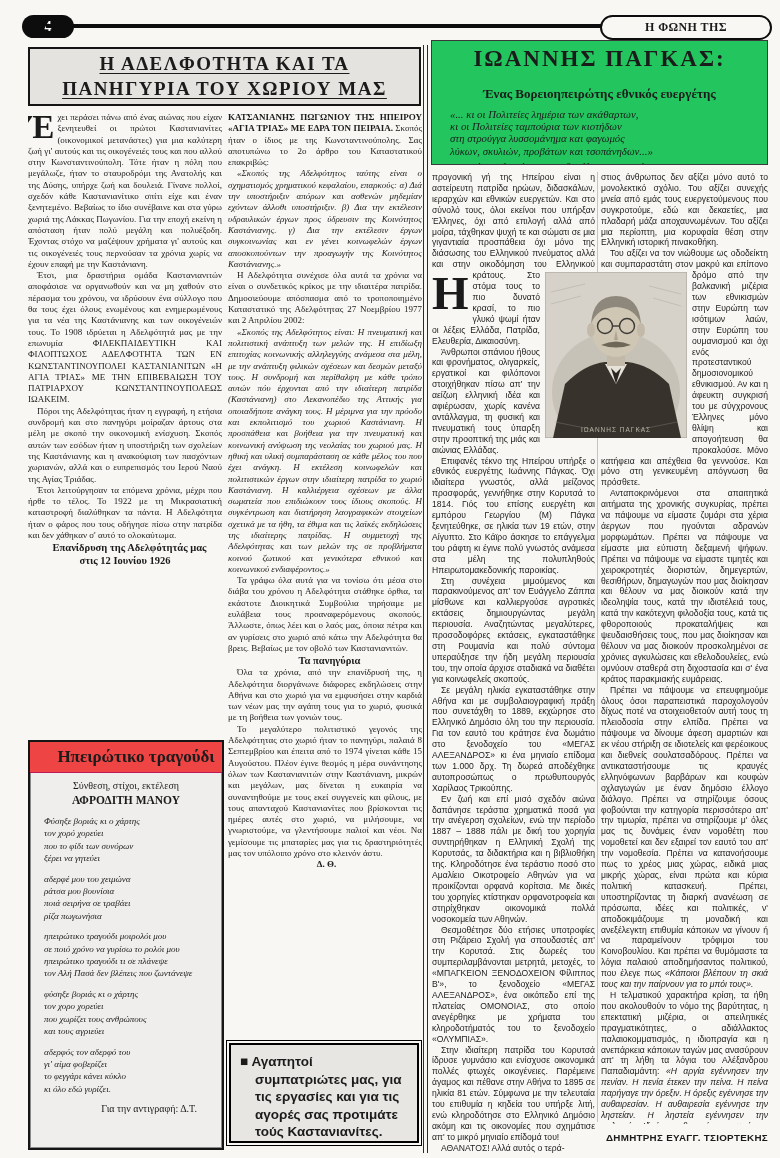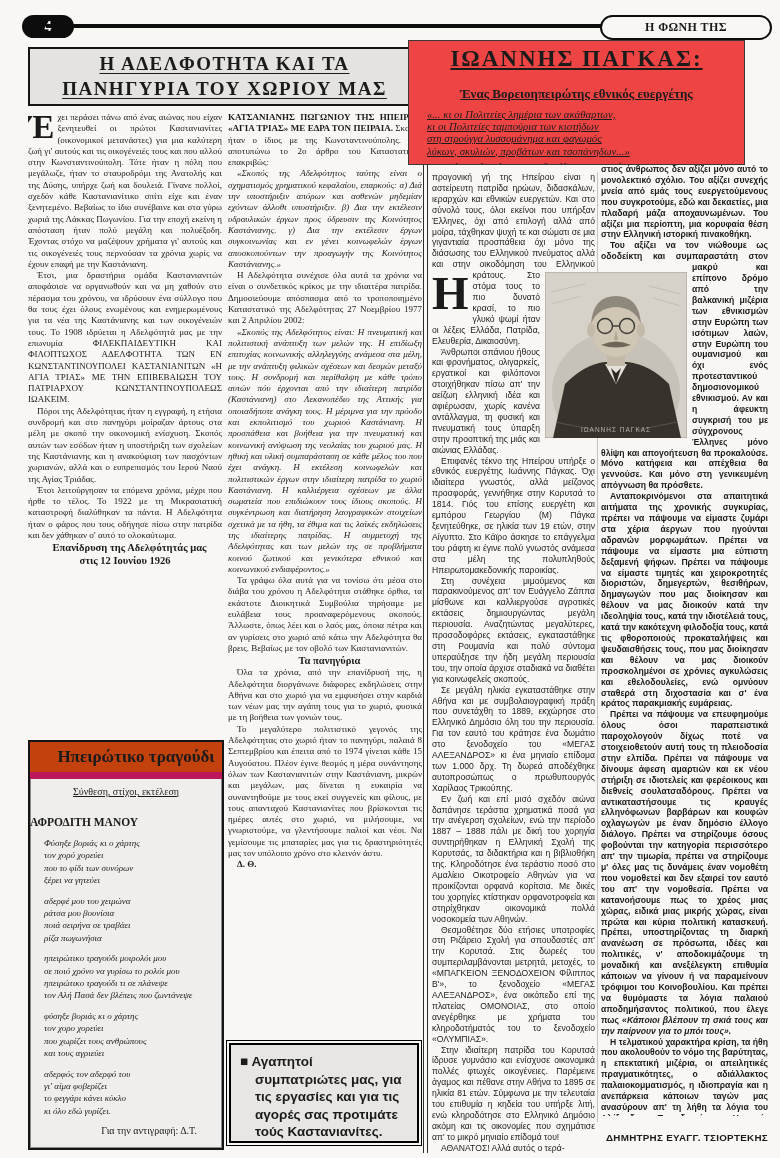--- a/index.html
+++ b/index.html
@@ -28,48 +28,48 @@
   #l-col1{left:28px;top:112px;width:194px;height:624px;}
   #l-col2{left:228px;top:112px;width:194px;height:922px;}
   .dropcap{float:left;font:bold 33px/29px "Liberation Serif",serif;padding:1px 3px 0 0;}
   .dropcap2{float:left;font-weight:900;font-family:"Liberation Serif",serif;
     font-size:47px;line-height:41px;padding:1px 4px 0 0;}
   .subhead{font:bold 10.5px/13px "Liberation Serif",serif;text-align:center;
     margin:7px 0 5px;white-space:pre-line;text-indent:0;}
   .em{font-style:italic;}
   .lead-caps{font-weight:bold;}
   .closing{font-weight:bold;text-indent:0;margin-top:2px;}
-  .sig-dt{font-weight:bold;text-align:left;padding-right:6px;margin-top:3px;text-indent:0;}
+  .sig-dt{font-weight:bold;text-align:center;padding-right:6px;margin-top:3px;text-indent:0;}
   
   .mid-rule{position:absolute;left:423px;top:45px;width:3px;height:1108px;
     border-left:1.5px solid #2a2a2a;border-right:1.5px solid #2a2a2a;}
   .r-col-rule{position:absolute;left:597px;top:172px;width:1px;height:950px;background:#c6c4c0;}
   
   .song-box{position:absolute;left:28px;top:740px;width:192px;height:406px;background:#efeeec;
     border:2px solid #151515;box-shadow:inset 0 0 0 1px #8a8a8a;overflow:hidden;}
-  .song-title{background:#c2410c;text-align:center;font:bold 17px/30px "Liberation Serif",serif;
-    height:30px;border-bottom:7px solid #be185d;padding-left:20px;}
-  .song-credit{margin-top:7px;text-align:center;font:10px/12px "Liberation Serif",serif;text-decoration:underline;}
-  .song-artist{text-align:left;font:bold 11.5px/14px "Liberation Serif",serif;margin-top:17px;}
+  .song-title{background:#ef4444;text-align:center;font:bold 17px/30px "Liberation Serif",serif;
+    height:30px;border-bottom:1px solid #be185d;padding-left:20px;}
+  .song-credit{margin-top:7px;text-align:center;font:10px/12px "Liberation Serif",serif;}
+  .song-artist{text-align:center;font:bold 11.5px/14px "Liberation Serif",serif;margin-top:1px;}
   .stanza{font:italic 9px/12.4px "Liberation Serif",serif;margin:8px 6px 0 14px;white-space:pre-line;}
   .song-sig{text-align:right;font:10px/12px "Liberation Serif",serif;padding-right:25px;margin-top:8px;}
   
   .notice{position:absolute;left:229px;top:1043px;width:190px;height:100px;background:#e7e6e2;
     border:2px solid #000;outline:1px solid #000;outline-offset:2px;padding:8px 9px 0 9px;box-sizing:border-box;}
   .notice p{margin:0;font:bold 13.5px/17.5px "Liberation Sans","DejaVu Sans",sans-serif;
     padding-left:15px;text-indent:-15px;}
   
-  .r-header{position:absolute;left:408px;top:40px;width:335px;height:123px;background:#ef4444;
-    border:1.5px solid #3a3a3a;overflow:hidden;text-decoration:underline;}
+  .r-header{position:absolute;left:431px;top:40px;width:335px;height:123px;background:#22c55e;
+    border:1.5px solid #3a3a3a;overflow:hidden;}
   .r-title{text-align:center;font:bold 23px/26px "Liberation Serif",serif;letter-spacing:2px;margin-top:5px;}
   .r-subtitle{text-align:center;font:bold 13px/16px "Liberation Serif",serif;margin-top:14px;}
   .r-quote{font:italic 10.8px/12.2px "Liberation Serif",serif;margin:6px 6px 0 18px;white-space:pre-line;}
   .r-attr{font:italic 11.5px/13px "Liberation Serif",serif;margin:5px 0 9px 18px;}
   #r-colA{left:432px;top:172px;width:163px;height:982px;}
-  #r-colB{left:601px;top:164px;width:167px;height:952px;font-weight:bold;}
+  #r-colB{left:601px;top:172px;width:167px;height:952px;}
   .wrapspacer-r1{float:right;width:0;height:100px;}
   .wrapspacer-r2{float:right;clear:right;width:55px;height:172px;}
   .wrapspacer-l1{float:left;width:0;height:100px;}
   .wrapspacer-l2{float:left;clear:left;width:91px;height:174px;}
   
   .photo{position:absolute;left:545px;top:272px;width:142px;height:166px;}
   .r-sig{position:absolute;left:568px;top:1132px;width:200px;text-align:right;
     font:bold 9.8px/12px "Liberation Sans","DejaVu Sans",sans-serif;letter-spacing:.3px;}
 </style>
 </head>

